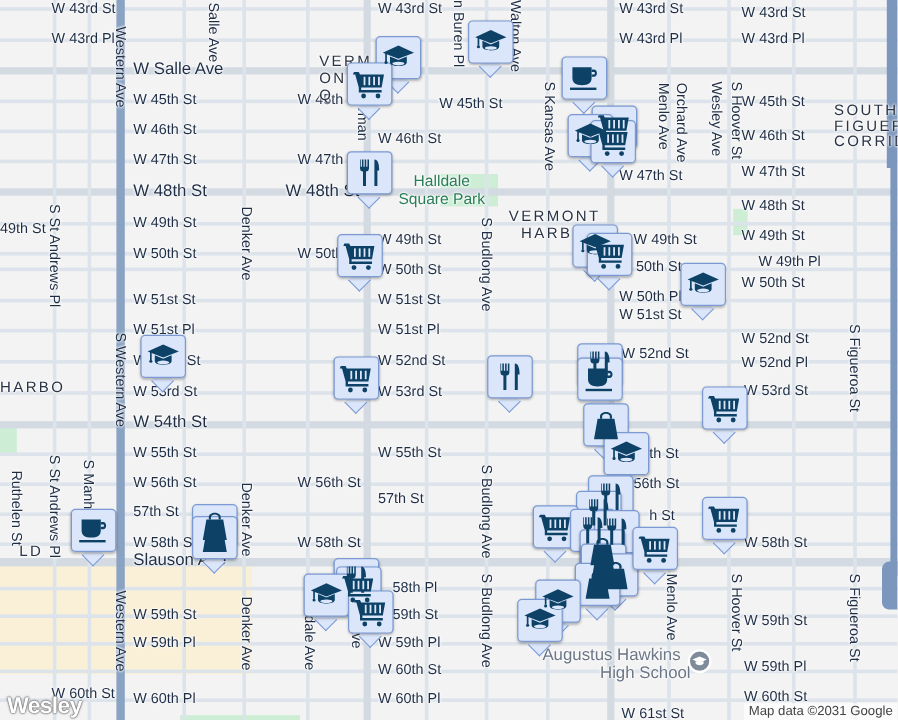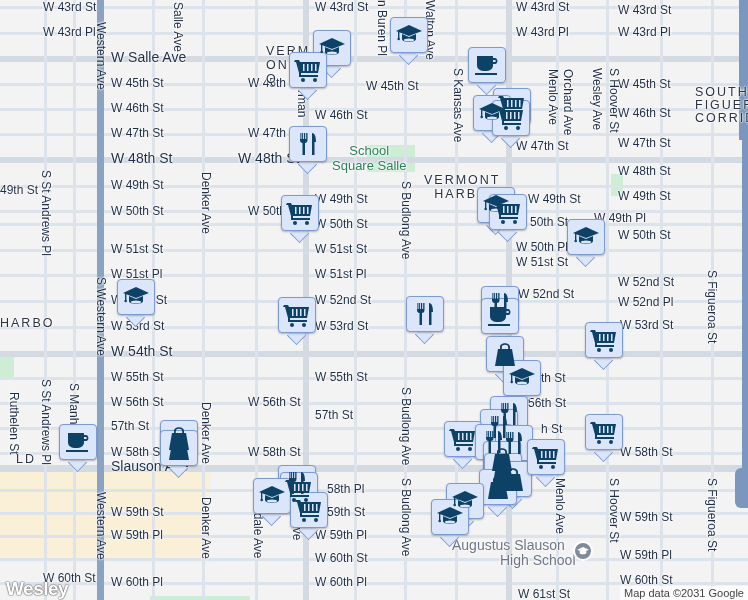--- a/index.html
+++ b/index.html
@@ -137,21 +137,21 @@
   <div class="label" style="left:618px;top:4px">W 43rd St</div>
   <div class="label" style="left:516px;top:26px">W 43rd Pl</div>
   <div class="label" style="left:618px;top:26px">W 43rd Pl</div>
   <div class="label" style="left:618px;top:78px">W 45th St</div>
   <div class="label" style="left:618px;top:107px">W 46th St</div>
   <div class="label" style="left:516px;top:140px">W 47th St</div>
   <div class="label" style="left:618px;top:137px">W 47th St</div>
   <div class="label" style="left:618px;top:165px">W 48th St</div>
   <div class="label" style="left:528px;top:193px">W 49th St</div>
   <div class="label" style="left:618px;top:190px">W 49th St</div>
-  <div class="label" style="left:594px;top:212px">W 49th Pl</div>
+  <div class="label" style="left:632px;top:212px">W 49th Pl</div>
   <div class="label" style="left:530px;top:216px">50th St</div>
   <div class="label" style="left:618px;top:229px">W 50th St</div>
   <div class="label" style="left:516px;top:241px">W 50th Pl</div>
   <div class="label" style="left:516px;top:256px">W 51st St</div>
   <div class="label" style="left:618px;top:276px">W 52nd St</div>
   <div class="label" style="left:518px;top:288px">W 52nd St</div>
   <div class="label" style="left:618px;top:296px">W 52nd Pl</div>
   <div class="label" style="left:620px;top:319px">W 53rd St</div>
   <div class="label" style="left:541px;top:372px">th St</div>
   <div class="label" style="left:528px;top:397px">56th St</div>
@@ -194,25 +194,25 @@
   <div class="label hood" style="left:266px;top:44px;width:50px;word-break:break-all;white-space:normal;line-height:14px;">VERMONT SQ</div>
   <div class="label hood" style="left:424px;top:173px;width:75px;white-space:normal;line-height:14px;text-align:center;">VERMONT HARBO</div>
   <div class="label hood" style="left:0;top:317px">HARBO</div>
   <div class="label hood" style="left:16px;top:453px">LD</div>
   <div style="position:absolute;left:695px;top:86px;">
     <div class="label hood" style="position:static;">SOUTH</div>
     <div class="label hood" style="position:static;">FIGUER</div>
     <div class="label hood" style="position:static;">CORRID</div>
   </div>
   <div style="position:absolute;left:332px;top:143px;">
-    <div class="label park" style="position:static;">School</div>
-    <div class="label park" style="position:static;">Square Salle</div>
+    <div class="label park" style="position:static;">Halldale</div>
+    <div class="label park" style="position:static;">Square Park</div>
   </div>
   <div style="position:absolute;left:452px;top:538px;">
-    <div class="label school" style="position:static;">Augustus Slauson</div>
+    <div class="label school" style="position:static;">Augustus Hawkins</div>
     <div class="label school" style="position:static;text-align:right;padding-left:48px;">High School</div>
   </div>
   <div class="school-dot" style="left:573px;top:541px;">
     <svg viewBox="0 0 24 24" width="16" height="16" style="position:absolute;left:0;top:0;">
         <path fill="#fff" d="M3 10 L12 6 L21 10 L12 14 Z M7 12 v3 c0 1 2.5 2 5 2 s5 -1 5 -2 v-3 l-5 2 z"></path>
       </svg>
   </div>
 
   <div id="markers">
       <div class="marker" style="left: 313px; top: 30px;">

